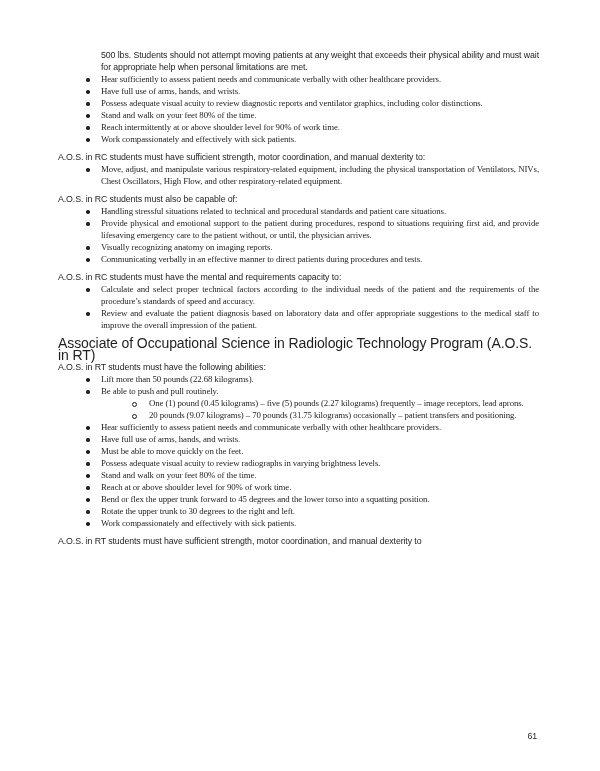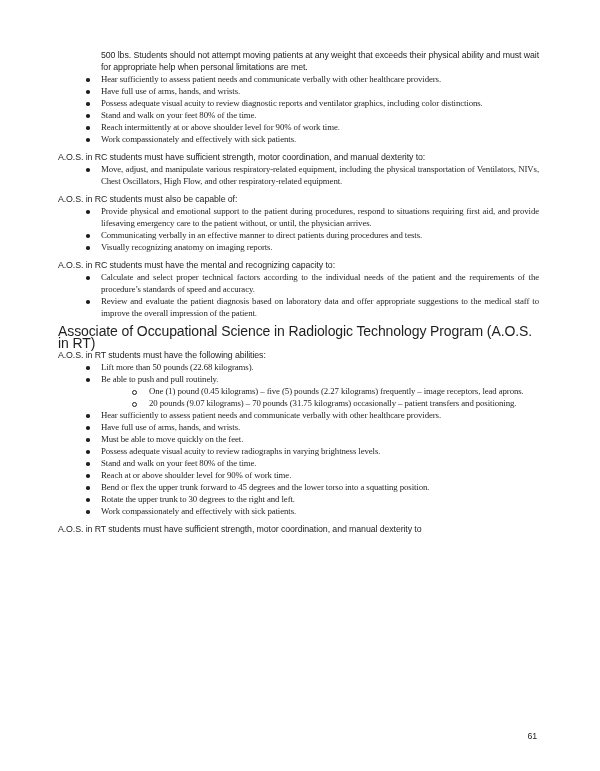--- a/index.html
+++ b/index.html
@@ -109,26 +109,27 @@
       <li>Work compassionately and effectively with sick patients.</li>
     </ul>
 
     <p class="intro">A.O.S. in RC students must have sufficient strength, motor coordination, and manual dexterity to:</p>
     <ul class="blist">
       <li>Move, adjust, and manipulate various respiratory-related equipment, including the physical transportation of Ventilators, NIVs, Chest Oscillators, High Flow, and other respiratory-related equipment.</li>
     </ul>
 
     <p class="intro">A.O.S. in RC students must also be capable of:</p>
     <ul class="blist">
+      <li>Handling stressful situations related to technical and procedural standards and patient care situations.</li>
       <li>Provide physical and emotional support to the patient during procedures, respond to situations requiring first aid, and provide lifesaving emergency care to the patient without, or until, the physician arrives.</li>
+      <li>Visually recognizing anatomy on imaging reports.</li>
       <li>Communicating verbally in an effective manner to direct patients during procedures and tests.</li>
-      <li>Visually recognizing anatomy on imaging reports.</li>
     </ul>
 
-    <p class="intro">A.O.S. in RC students must have the mental and recognizing capacity to:</p>
+    <p class="intro">A.O.S. in RC students must have the mental and requirements capacity to:</p>
     <ul class="blist">
       <li>Calculate and select proper technical factors according to the individual needs of the patient and the requirements of the procedure’s standards of speed and accuracy.</li>
       <li>Review and evaluate the patient diagnosis based on laboratory data and offer appropriate suggestions to the medical staff to improve the overall impression of the patient.</li>
     </ul>
 
     <h2 class="heading">Associate of Occupational Science in Radiologic Technology Program (A.O.S. in RT)</h2>
     <p class="intro-tight">A.O.S. in RT students must have the following abilities:</p>
 
     <ul class="blist">
       <li>Lift more than 50 pounds (22.68 kilograms).</li>

